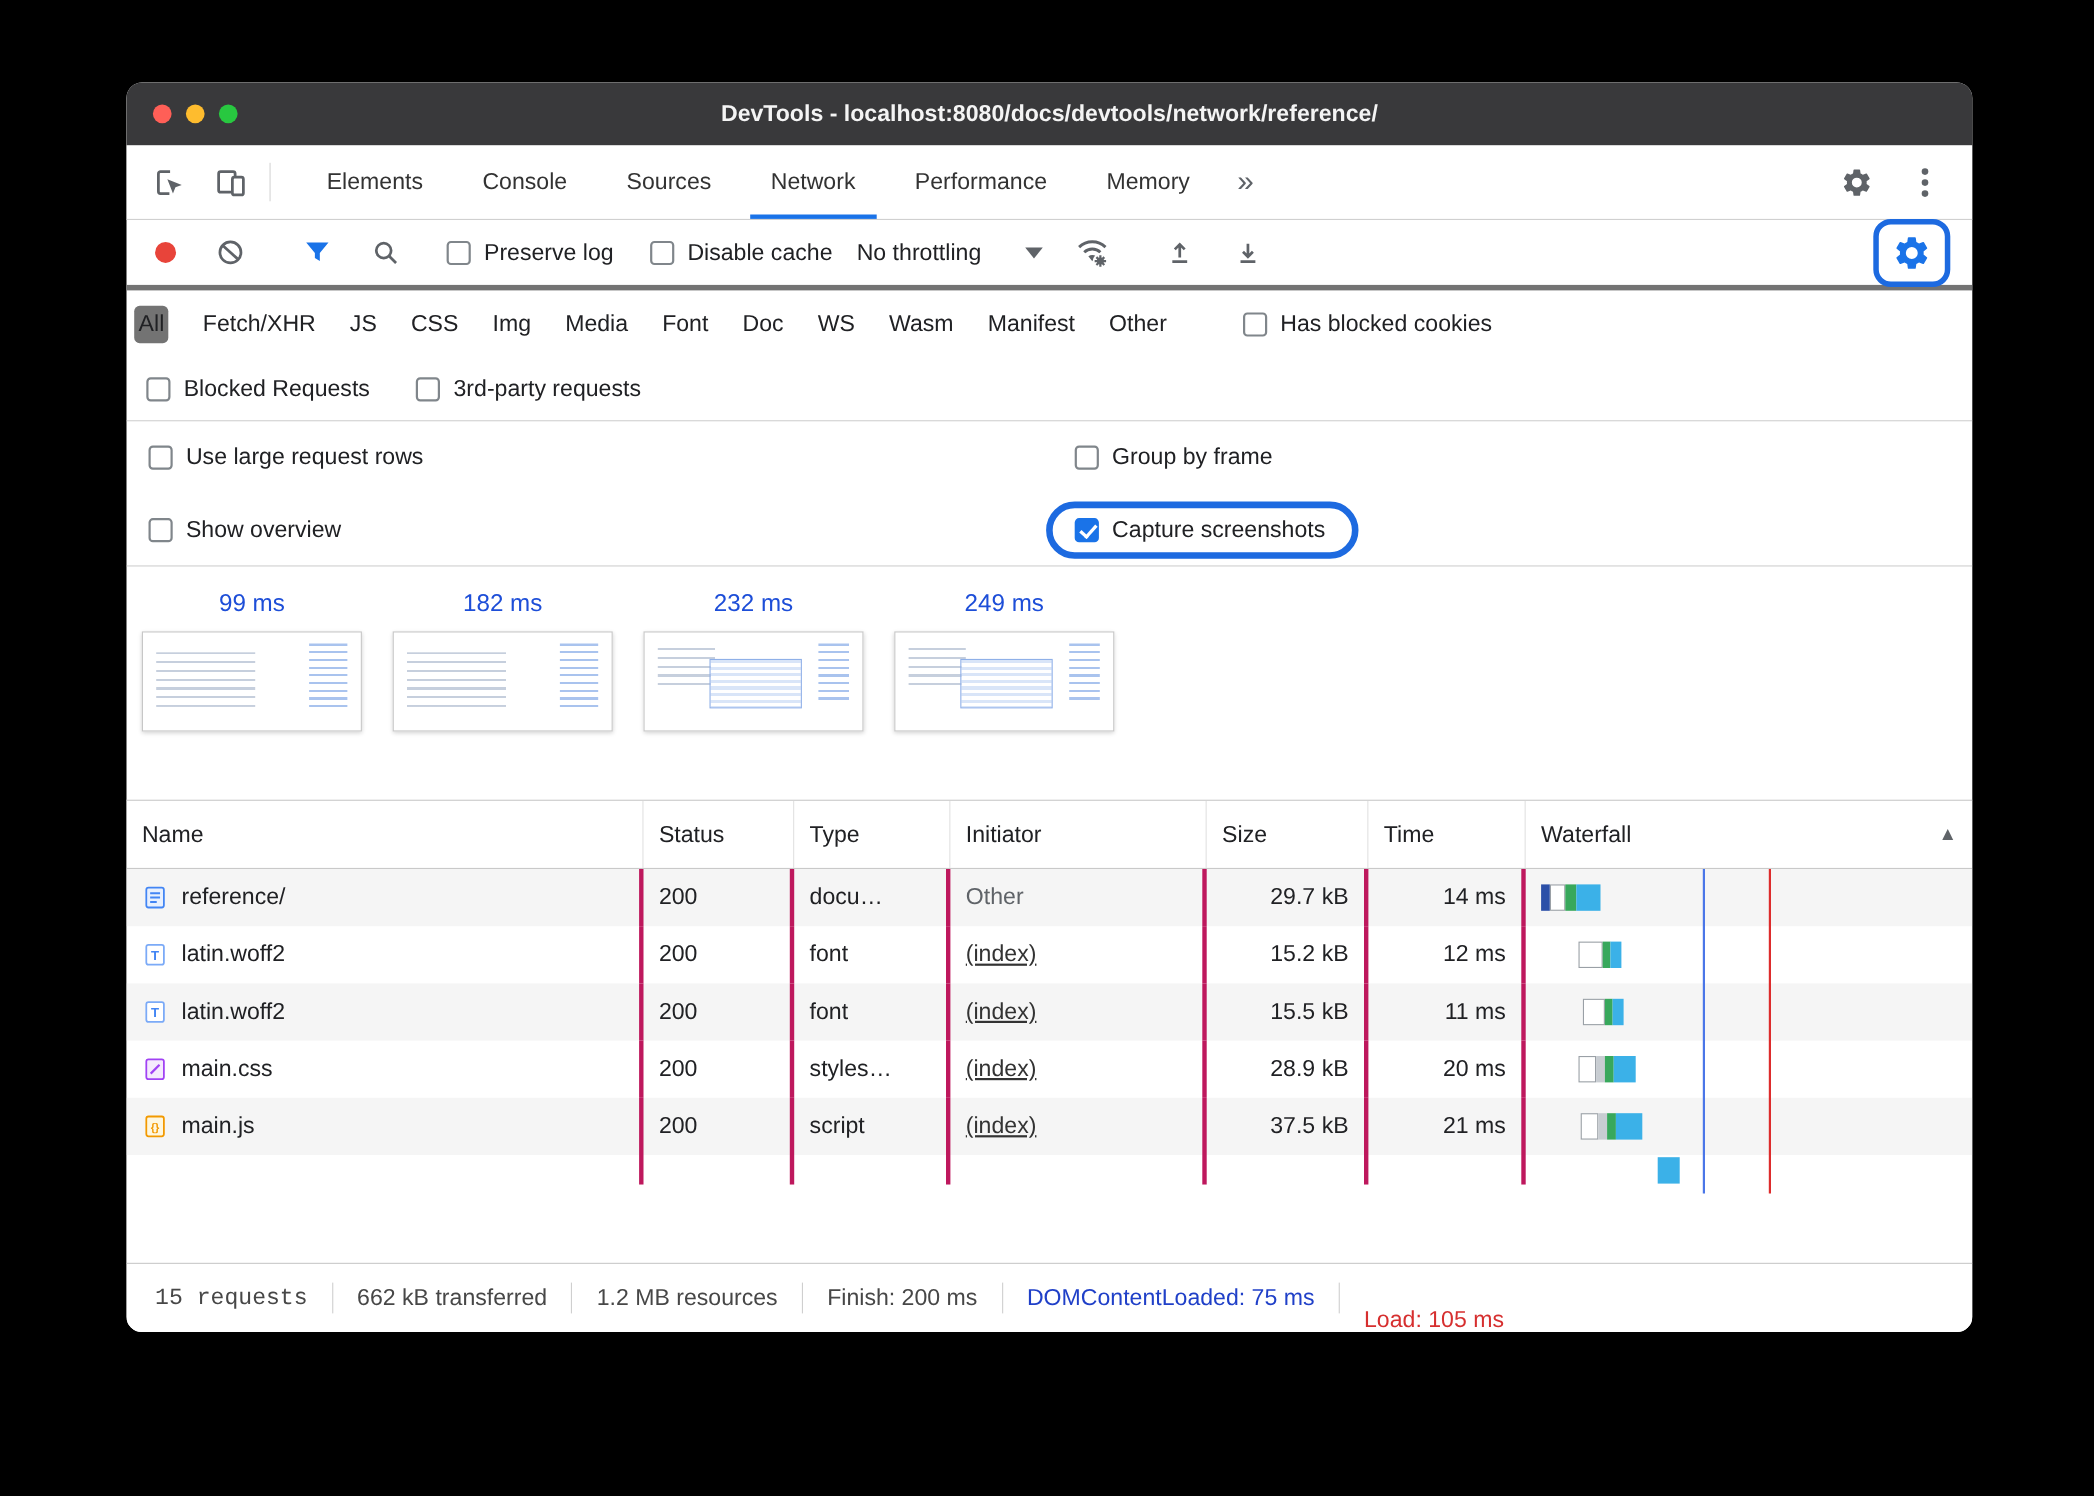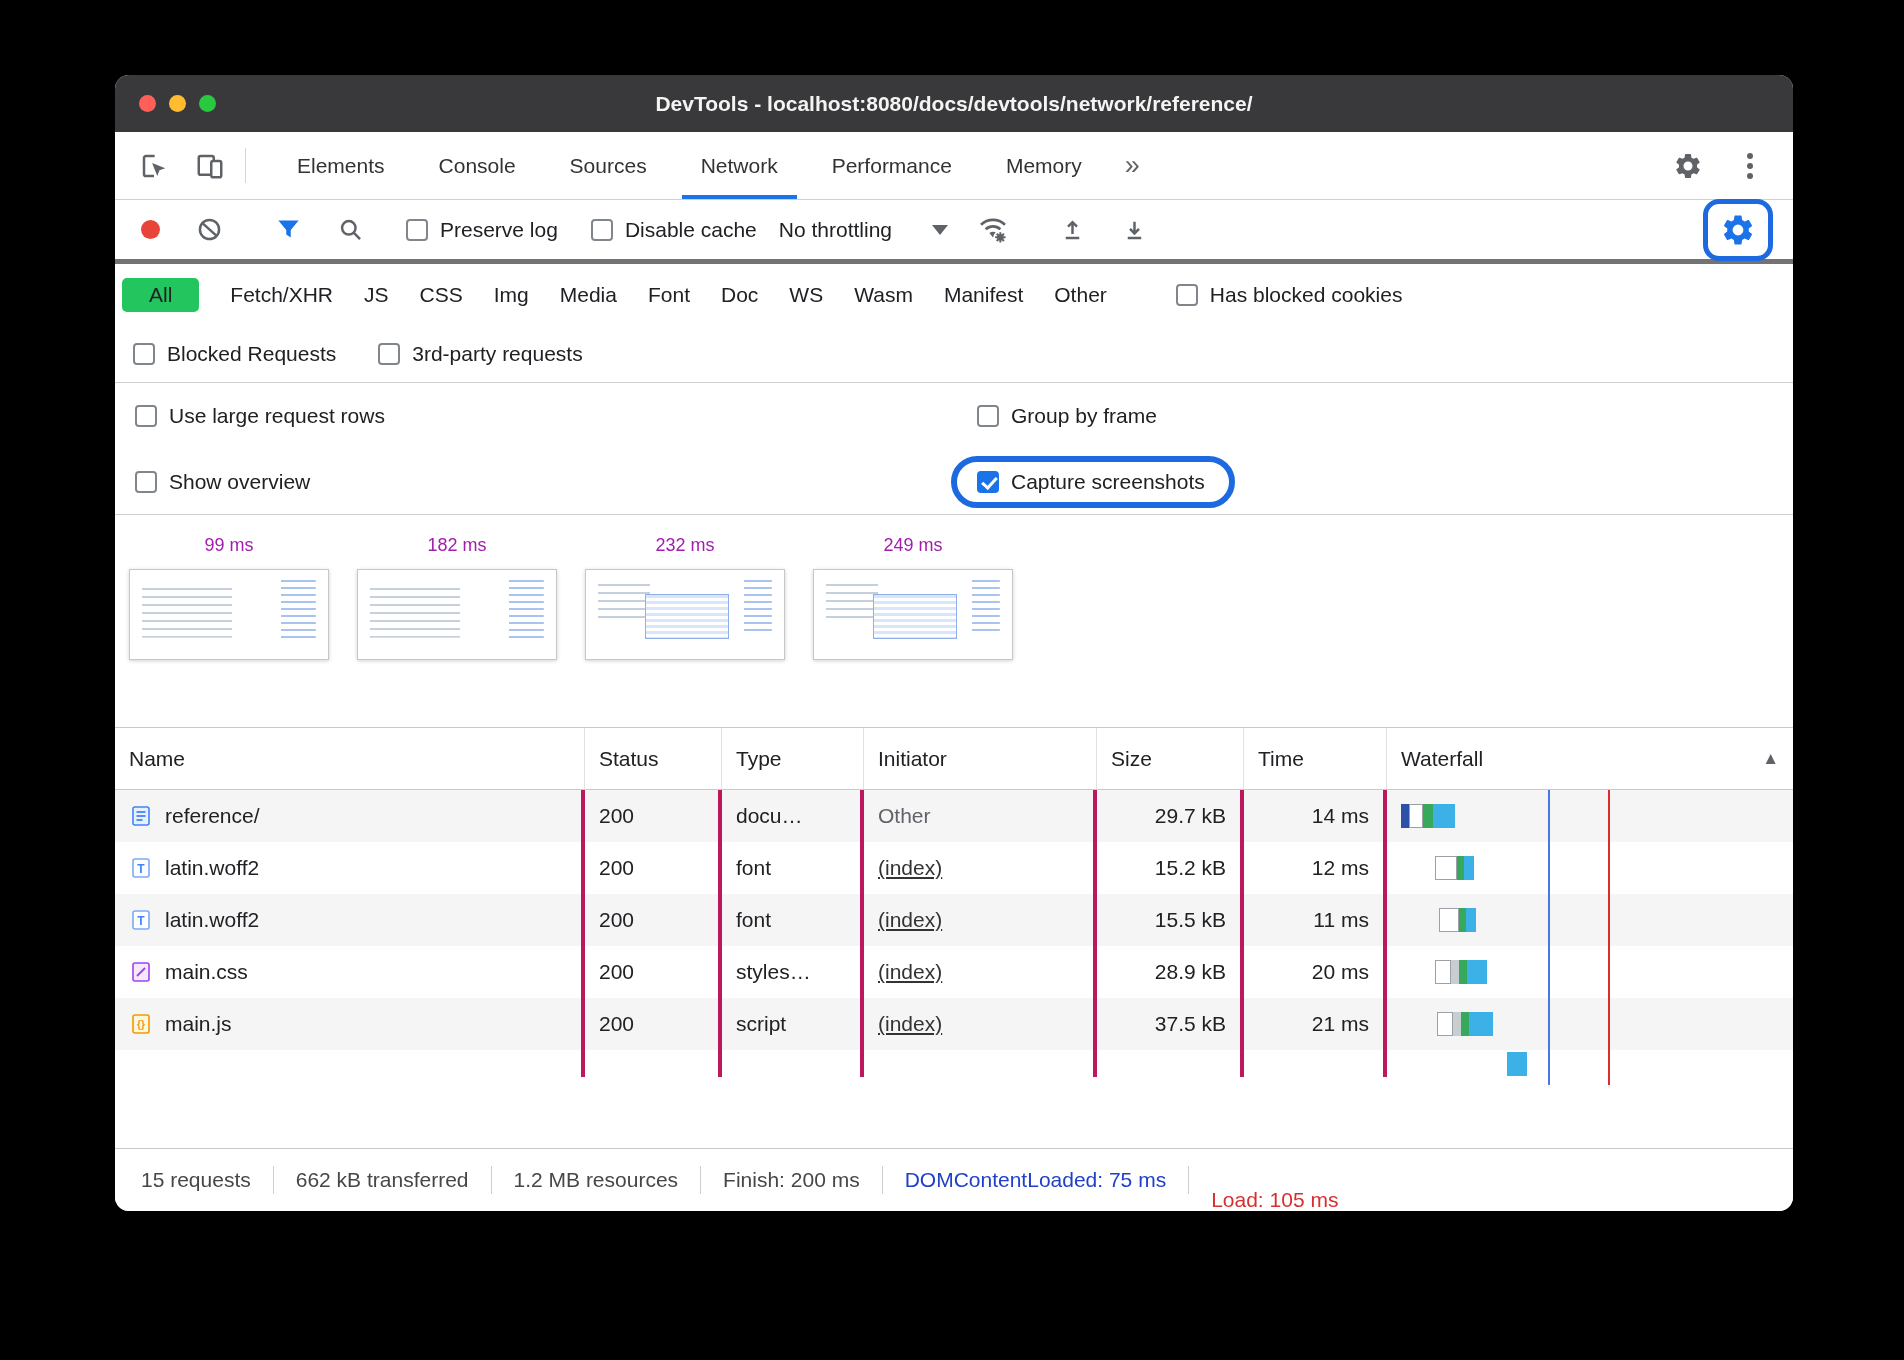--- a/index.html
+++ b/index.html
@@ -45,36 +45,36 @@
   .ring-right { margin-left:auto; margin-right:6px; }
 
   
   .filter-row { height:63px; display:flex; align-items:center; gap:34px; padding:0 14px; flex:none; }
   .filter-input { width:400px; height:41px; border:1px solid #c3c3c3; border-radius:2px; font-size:21px; padding:0 12px;
     color:#202124; outline:none; font-family:inherit; }
   .filter-input::placeholder { color:#666; }
 
   .type-row { height:61px; display:flex; align-items:center; gap:31px; padding:0 18px; font-size:21px; color:#202124; flex:none; }
   .type-item { cursor:default; }
-  .type-item.selected { background:#22c55e; padding:5px 27px; border-radius:5px; margin-left:-11px; }
+  .type-item.selected { background:#737373; padding:5px 4px; border-radius:5px; margin-left:-11px; }
   .hbc { margin-left:38px; }
 
   .blocked-row { height:58px; display:flex; align-items:center; gap:42px; padding:0 18px; border-bottom:1px solid #d0d0d0; flex:none; }
 
   
   .settings-pane { height:132px; border-bottom:1px solid #d0d0d0; flex:none; }
   .settings-row { height:66px; display:flex; align-items:center; padding-left:20px; position:relative; }
   .settings-right { position:absolute; left:862px; top:50%; transform:translateY(-50%); }
   .capture-ring { position:absolute; left:836px; top:50%; transform:translateY(-50%);
     border:6px solid var(--annotation-blue,#1d6ae0); border-radius:32px; padding:8px 24px 8px 20px; }
 
   
   .filmstrip { height:212px; display:flex; gap:28px; padding:20px 0 0 14px; flex:none; }
   .film-item { display:flex; flex-direction:column; align-items:center; gap:13px; }
-  .film-time { font-size:18px; color:#a21caf; }
+  .film-time { font-size:22px; color:#1d4ed8; }
   .thumb { width:200px; height:91px; background:#fff; border:1px solid #c7c7c7; box-shadow:0 1px 4px rgba(0,0,0,.18);
     position:relative; overflow:hidden; }
   .sk { position:absolute; inset:10px 12px; }
   .sketch-doc .sk {
     background:
       repeating-linear-gradient(to bottom,#c6cfdd 0 2px, transparent 2px 8px) 0 8px/52% 72% no-repeat,
       repeating-linear-gradient(to bottom,#a9c3ee 0 2px, transparent 2px 7px) 100% 0/20% 86% no-repeat; }
   .sketch-table .sk {
     background:
       repeating-linear-gradient(to bottom,#c6cfdd 0 2px, transparent 2px 8px) 0 4px/30% 55% no-repeat,
@@ -108,21 +108,21 @@
   .wf-blue  { background:var(--wf-blue,#3bb1e8); }
   .wf-navy  { background:var(--wf-navy,#2c50a8); }
   .vline { position:absolute; top:0; bottom:-8px; width:2px; }
   .vline.blue { left:1433px; background:#4a76e8; }
   .vline.red  { left:1493px; background:#dd2c2c; }
 
   
   .status-bar { height:63px; border-top:1px solid #c9c9c9; display:flex; align-items:center; font-size:21px;
     color:#474747; flex:none; background:#fff; }
   .sb-item { padding:0 22px; white-space:nowrap; }
-  .sb-item:first-child { padding-left:26px; }
+  .sb-item:first-child { padding-left:26px;font-family:Liberation Mono, monospace; }
   .sb-item.blue { color:var(--dcl-blue,#2040c8); }
   .sb-item.red  { color:var(--load-red,#d62f2f);margin-top:40px; }
   .sb-sep { width:1px; height:28px; background:#cfcfcf; flex:none; }
 </style>
 </head>
 <body>
 
 <div class="window">
 
   <div class="titlebar">

